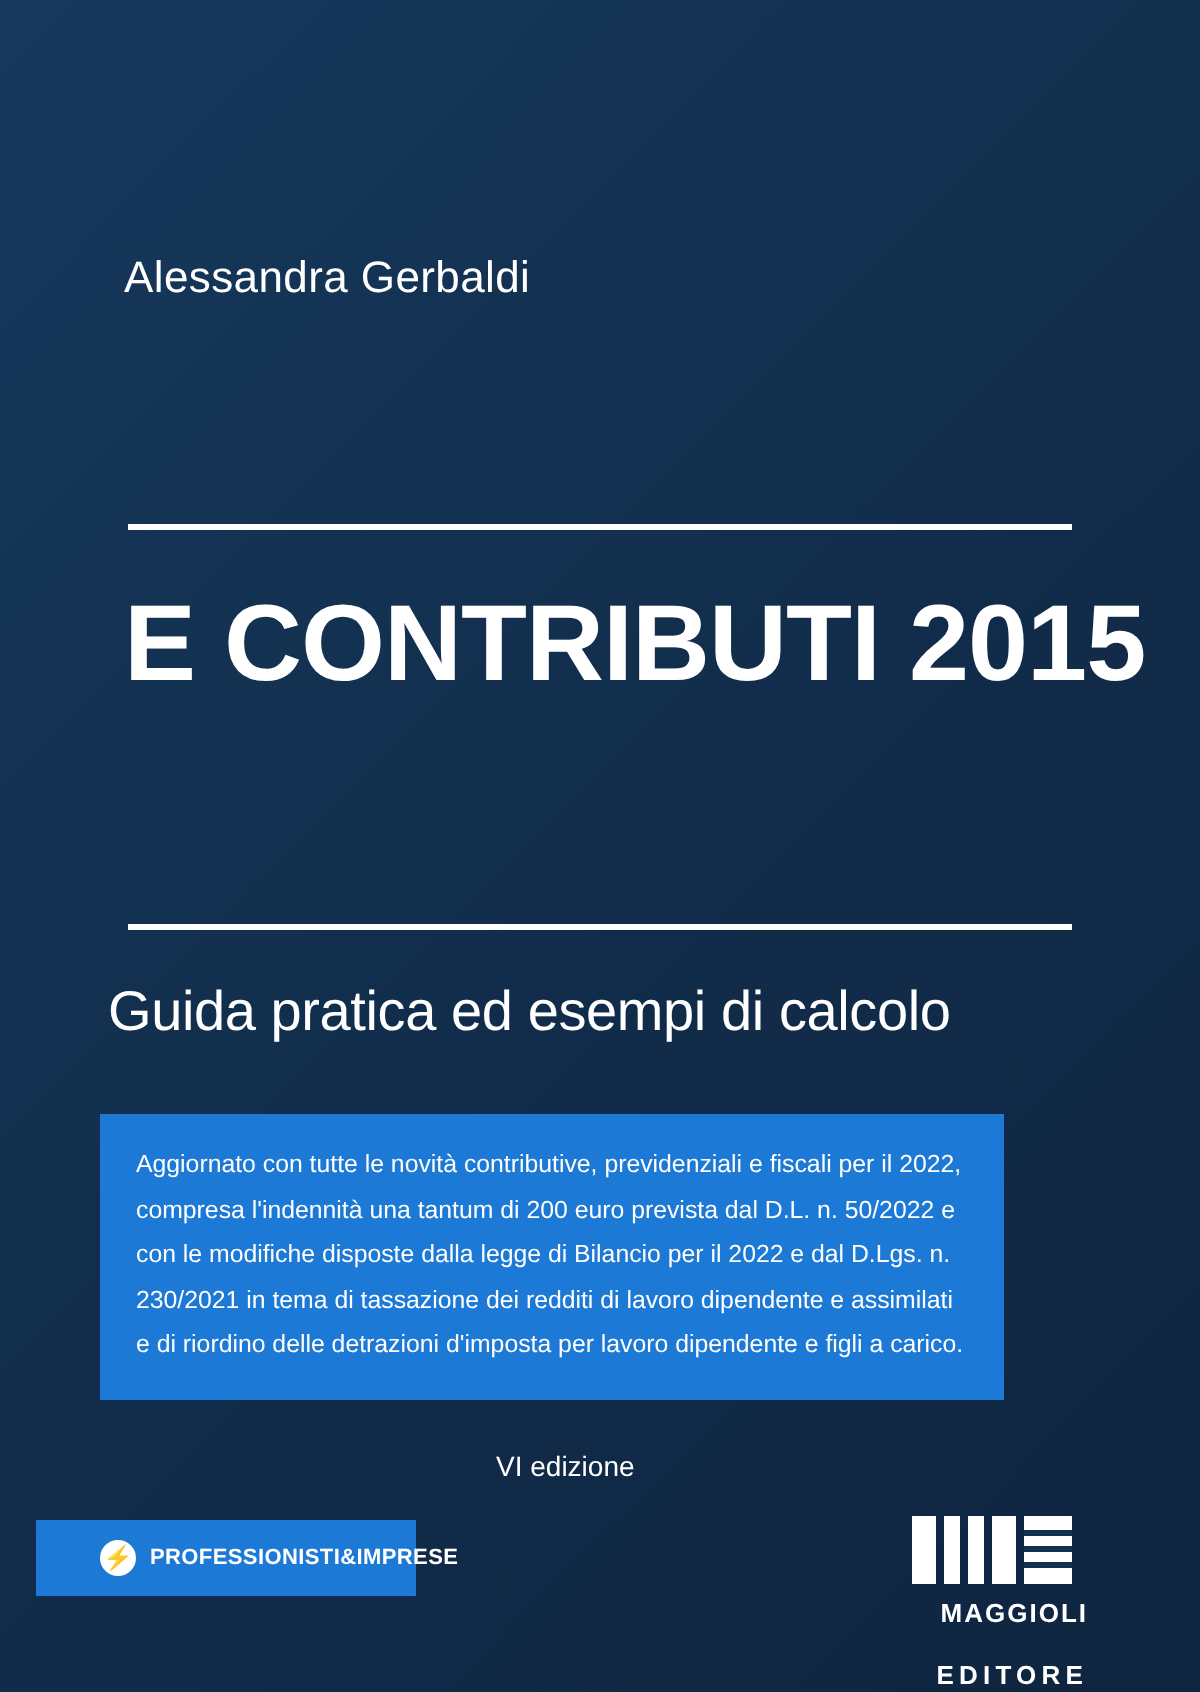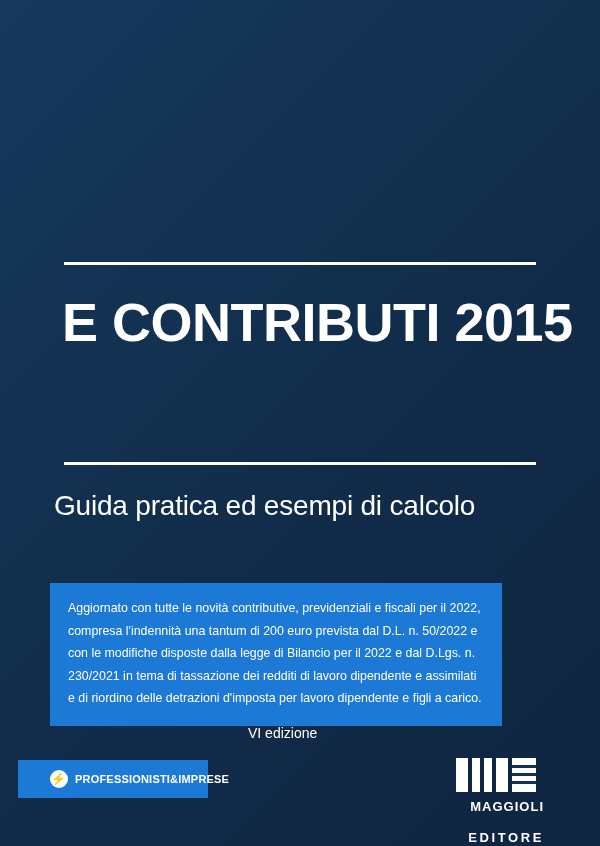--- a/index.html
+++ b/index.html
@@ -70,21 +70,20 @@
     left: 50px;
     top: 557px;
     width: 452px;
     padding: 14px 18px 16px 18px;
     box-sizing: border-box;
     background: #1d79d6;
     color: #ffffff;
     font-size: 12.4px;
     line-height: 1.82;
     text-align: left;
-    margin-top: 26px;
   }
   .badge {
     position: absolute;
     left: 18px;
     top: 760px;
     width: 190px;
     height: 38px;
     background: #1d79d6;
     display: flex;
     align-items: center;
@@ -144,20 +143,21 @@
     font-weight: 700;
     letter-spacing: 2.6px;
     margin-top: 16px;
   }
 </style>
 </head>
 <body>
 
 <div class="cover">
 
+  <div class="author">Alessandra Gerbaldi</div>
 
   <div class="rule rule-top"></div>
 
   <div class="title">
     <span class="line2">E CONTRIBUTI 2015</span>
   </div>
 
   <div class="rule rule-bottom"></div>
 
   <div class="subtitle">Guida pratica ed esempi di calcolo</div>

